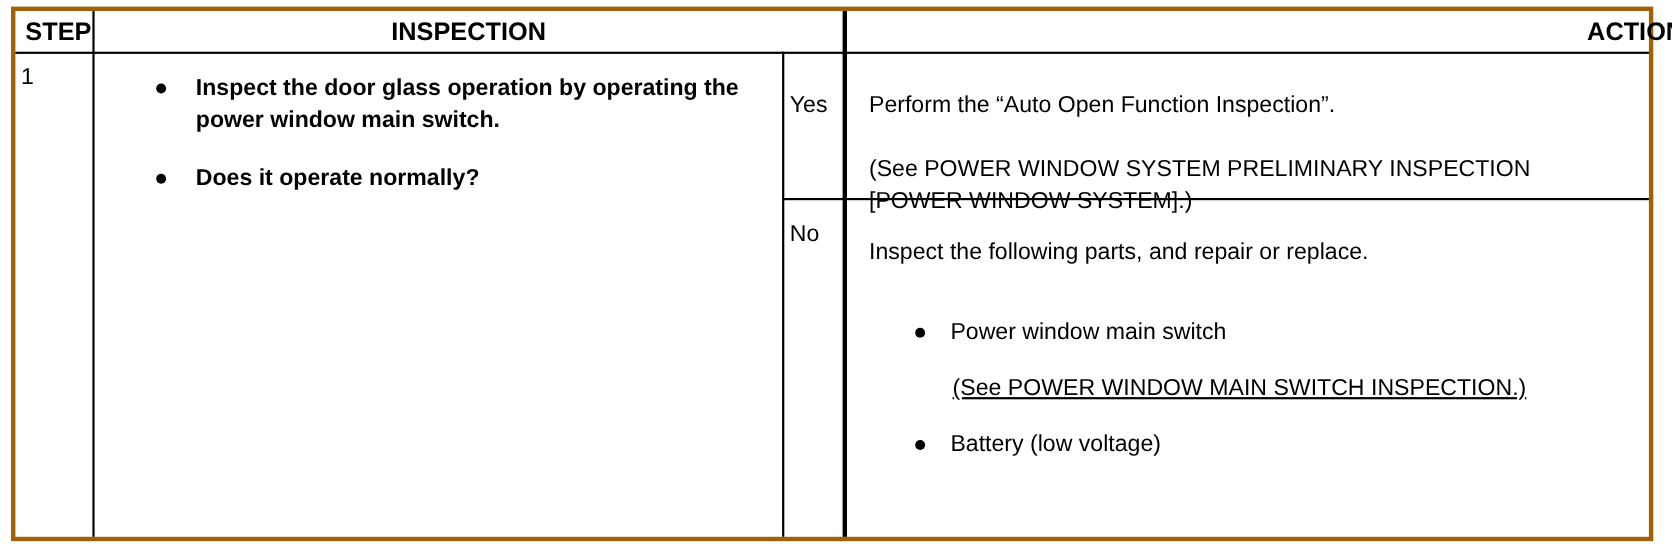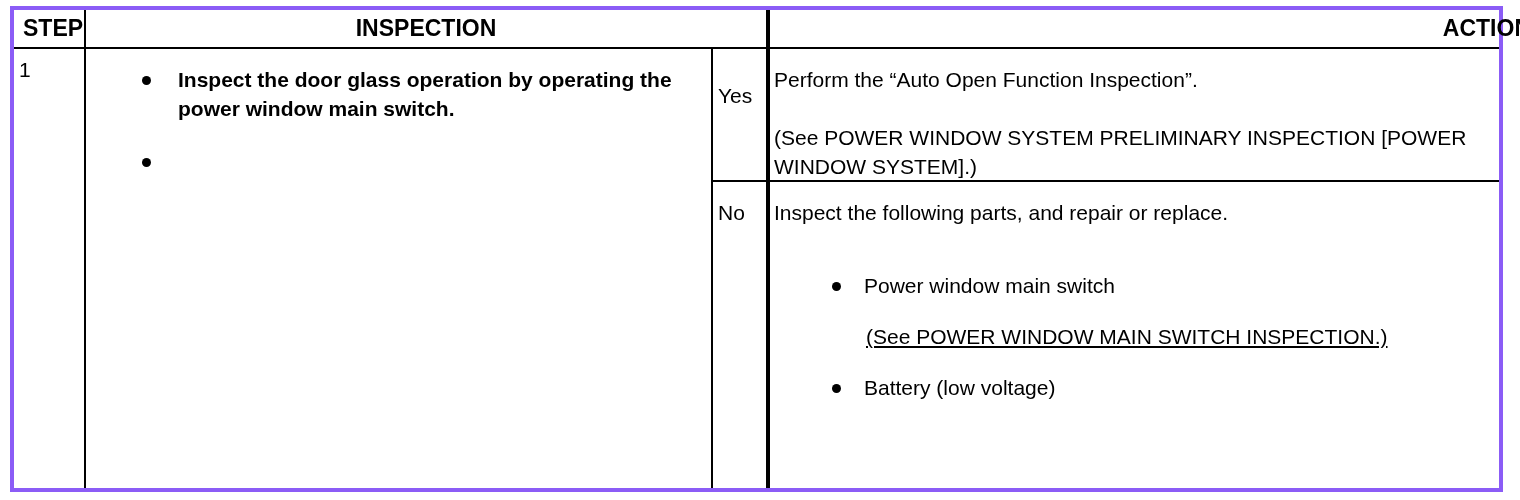--- a/index.html
+++ b/index.html
@@ -24,21 +24,21 @@
   }
 
   
   .ts-table {
     position: absolute;
     left: 10px;
     top: 6px;
     width: 1493px;
     height: 486px;
     box-sizing: border-box;
-    border: 4px solid #8b5cf6;
+    border: 4px solid #a16207;
     background: #ffffff;
   }
 
   
   .vline {
     position: absolute;
     top: 0;
     bottom: 0;
     width: 2px;
     background: #000000;
@@ -192,21 +192,21 @@
   
   .cell-no-action ul.blist { margin-top: 44px; }
   .cell-no-action ul.blist > li { padding-left: 90px; margin-bottom: 22px; }
   .cell-no-action ul.blist > li .bullet { left: 58px; }
 
   .subnote {
     margin-top: 22px;
     padding-left: 2px;
   }
 
-  .para { margin: 0; }
+  .para { margin: 16px; }
   .para + .para { margin-top: 29px; }
 
   .nowrap { white-space: nowrap; text-decoration: underline; }
 </style>
 </head>
 <body>
 
 <div id="page">
 
   <div class="ts-table">
@@ -226,20 +226,21 @@
     </div>
 
     <div class="cell cell-inspection">
       <ul class="blist">
         <li>
           <span class="bullet"></span>
           <span>Inspect the door glass operation by operating the power window main switch.</span>
         </li>
         <li>
           <span class="bullet"></span>
+          <span>Does it operate normally?</span>
         </li>
       </ul>
     </div>
 
     <div class="cell cell-yes-label">
       <span>Yes</span>
     </div>
     <div class="cell cell-yes-action">
       <p class="para">Perform the “Auto Open Function Inspection”.</p>
       <p class="para">(See POWER WINDOW SYSTEM PRELIMINARY INSPECTION [POWER WINDOW SYSTEM].)</p>

